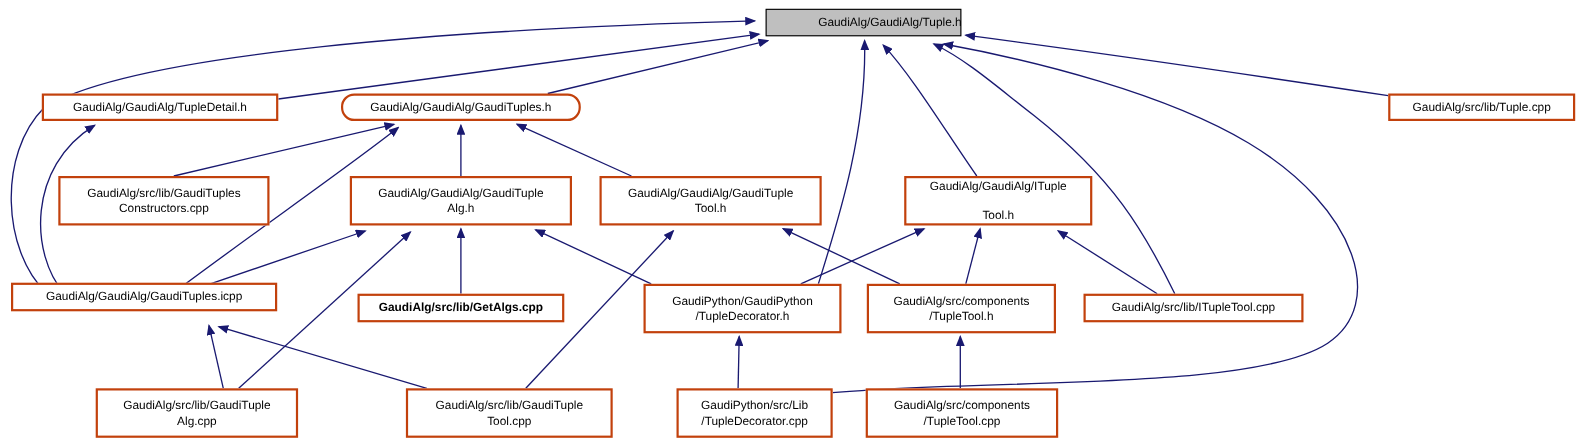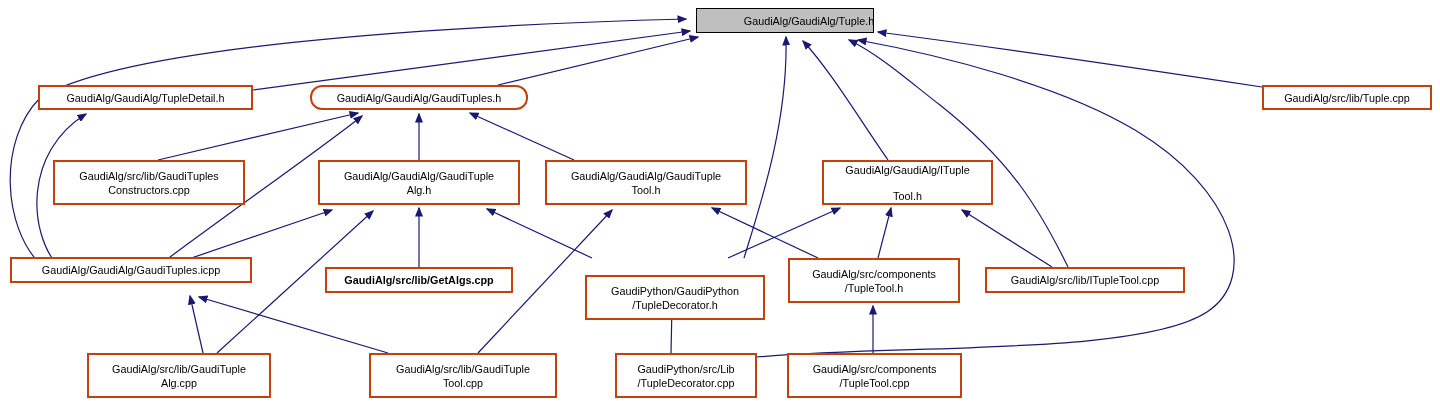--- a/index.html
+++ b/index.html
@@ -101,21 +101,21 @@
       <div class="node" style="left: 822px; top: 160px; width: 171px; height: 45px; gap: 12px;">
         <span>GaudiAlg/GaudiAlg/ITuple</span>
         <span>Tool.h</span>
       </div>
       <div class="node" style="left: 10px; top: 257px; width: 242px; height: 26px;">
         <span>GaudiAlg/GaudiAlg/GaudiTuples.icpp</span>
       </div>
       <div class="node" style="left: 325px; top: 267px; width: 188px; height: 26px; font-weight: bold;">
         <span>GaudiAlg/src/lib/GetAlgs.cpp</span>
       </div>
-      <div class="node" style="left: 585px; top: 258px; width: 180px; height: 45px; margin-top: 17px;">
+      <div class="node" style="left: 585px; top: 258px; width: 180px; height: 45px;">
         <span>GaudiPython/GaudiPython</span>
         <span>/TupleDecorator.h</span>
       </div>
       <div class="node" style="left: 788px; top: 258px; width: 172px; height: 45px;">
         <span>GaudiAlg/src/components</span>
         <span>/TupleTool.h</span>
       </div>
       <div class="node" style="left: 985px; top: 267px; width: 200px; height: 26px;">
         <span>GaudiAlg/src/lib/ITupleTool.cpp</span>
       </div>

